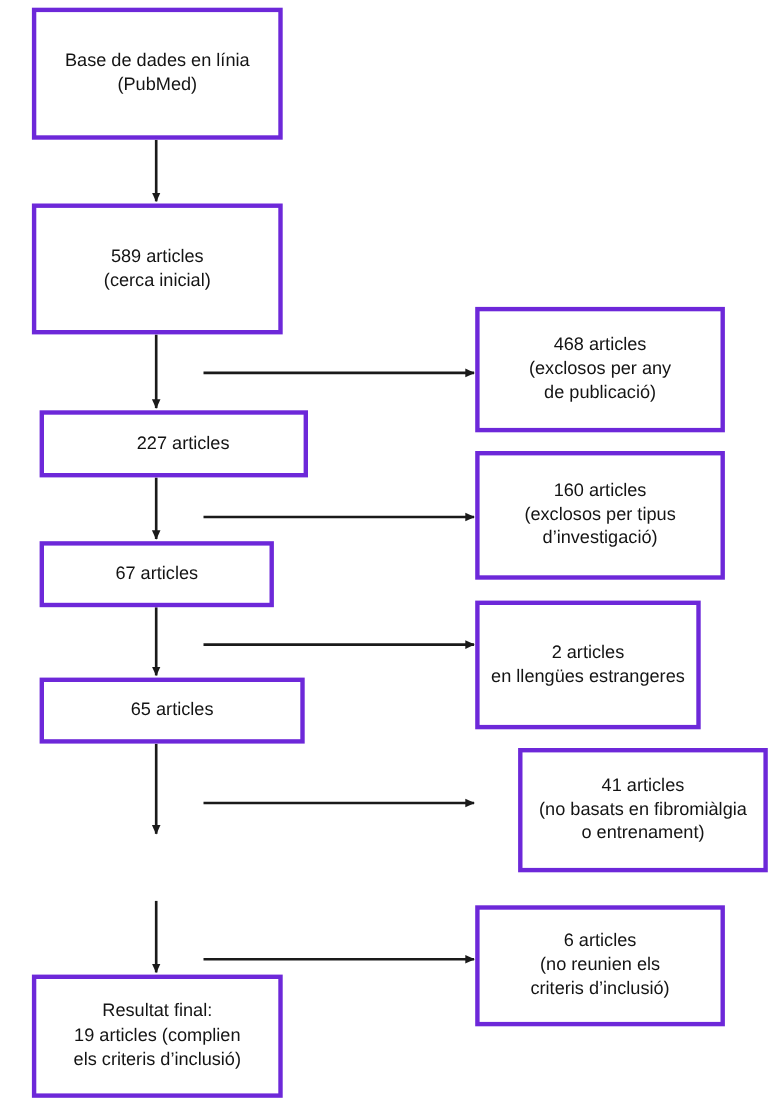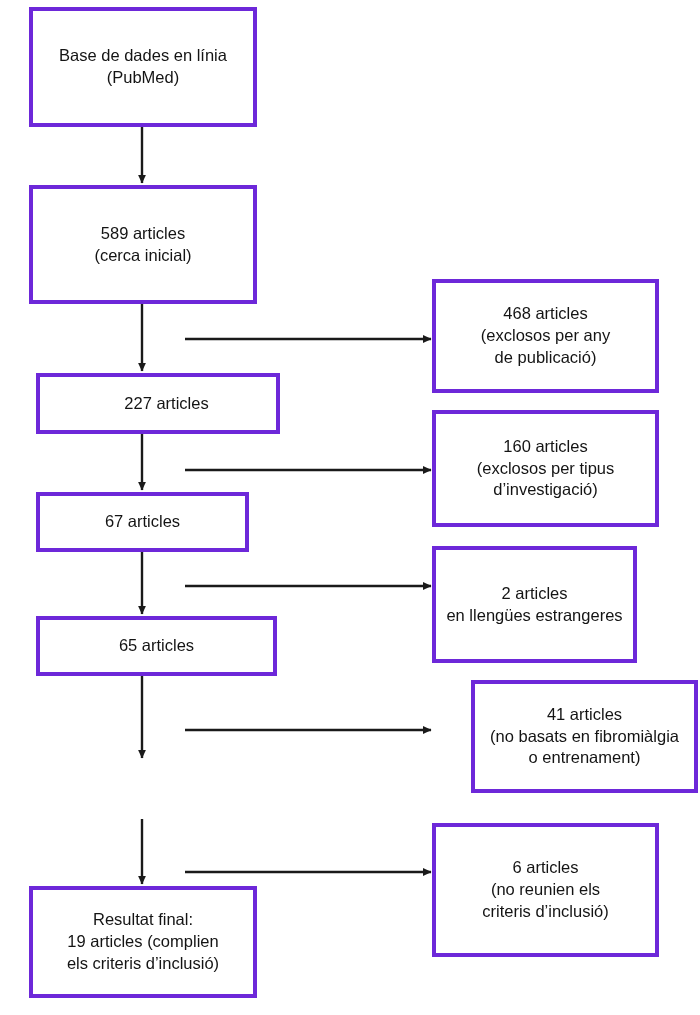--- a/index.html
+++ b/index.html
@@ -112,19 +112,19 @@
     <div class="node-text">2 articles
 en llengües estrangeres</div>
   </div>
 
   <div class="node" style="left:432px; top:680px; width:227px; height:113px;margin-left:39px;">
     <div class="node-text">41 articles
 (no basats en fibromiàlgia
 o entrenament)</div>
   </div>
 
-  <div class="node" style="left:432px; top:823px; width:227px; height:134px;">
+  <div class="node" style="left:432px; top:823px; width:227px; height:110px;">
     <div class="node-text">6 articles
 (no reunien els
 criteris d’inclusió)</div>
   </div>
 
 </div>
 
 </body></html>

